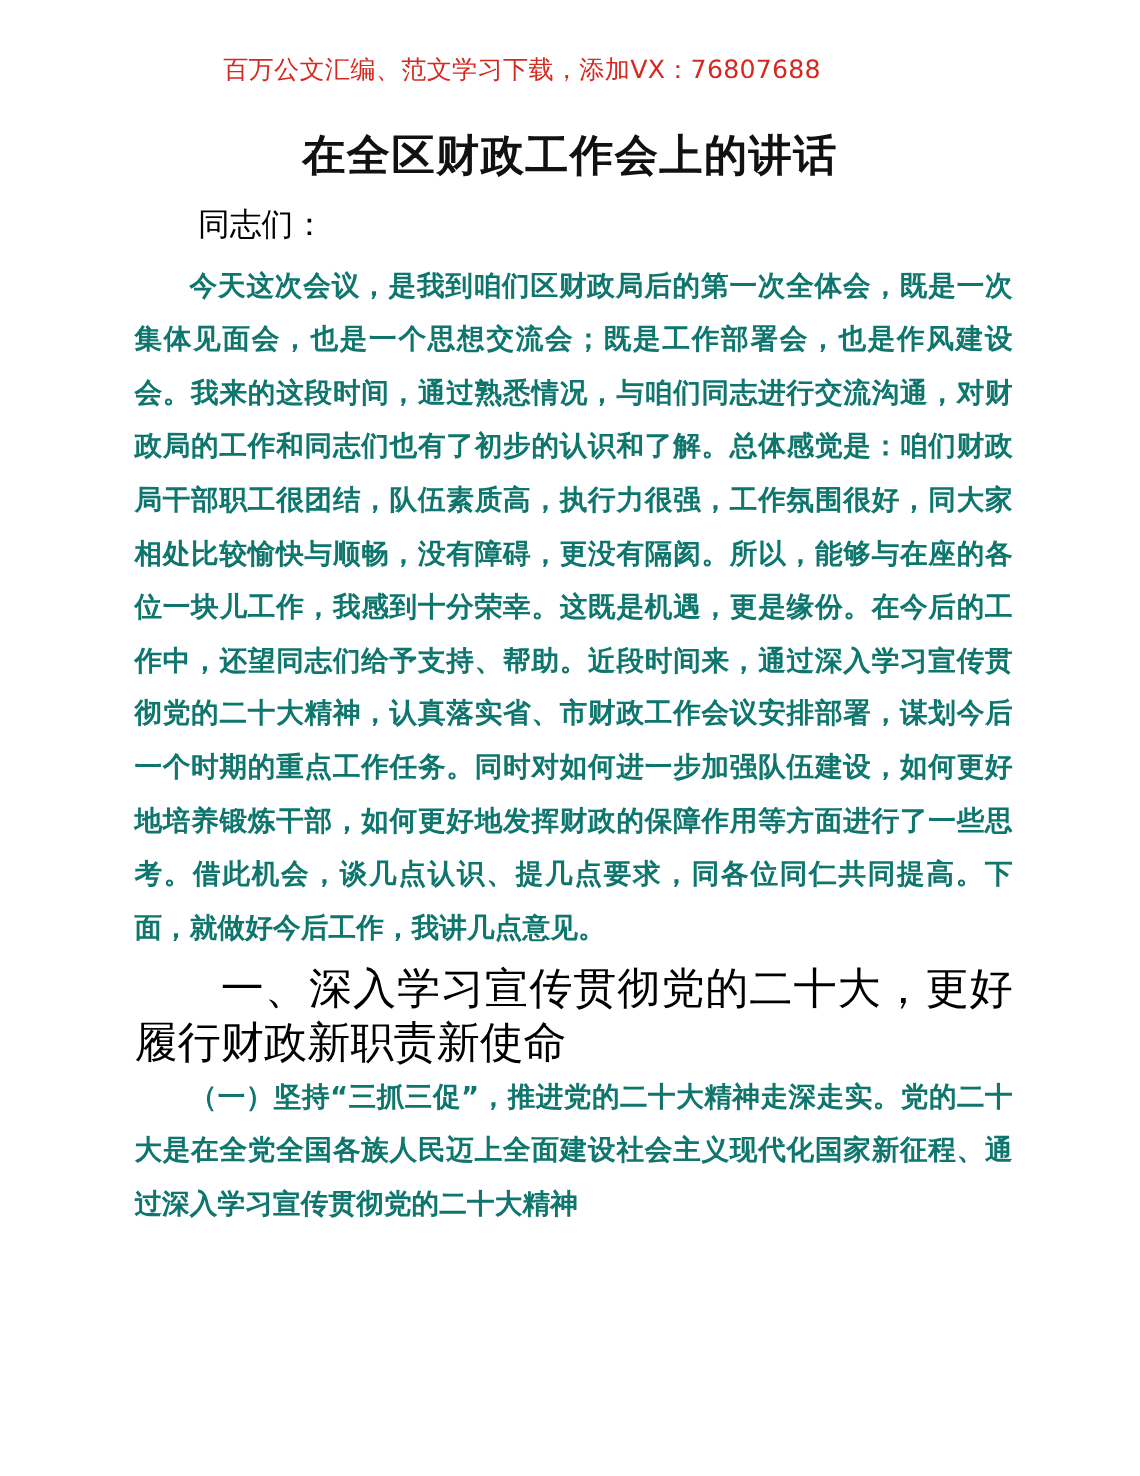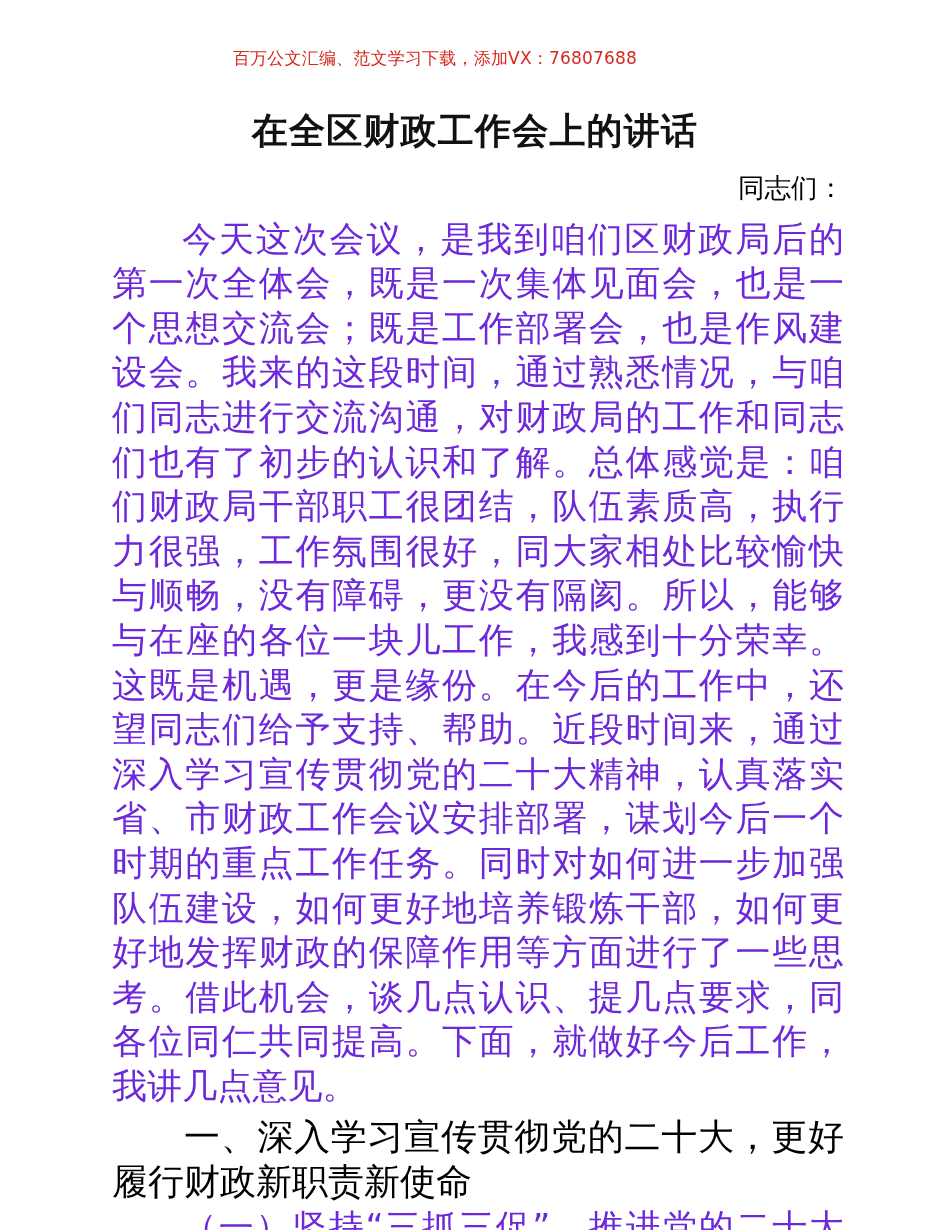--- a/index.html
+++ b/index.html
@@ -19,21 +19,21 @@
     box-sizing: border-box;
   }
 
   
   .promo-banner {
     position: absolute;
     top: 44px;
     left: 0;
     width: 870px;
     text-align: center;
-    font-size: 17px;
+    font-size: 21px;
     line-height: 28px;
     letter-spacing: 0.2px;
     color: #d6281f;
     white-space: nowrap;
   }
 
   
   .doc-title {
     position: absolute;
     top: 108px;
@@ -49,39 +49,39 @@
 
   
   .doc-body {
     position: absolute;
     top: 166px;
     left: 112px;
     width: 732px;
   }
 
   .para {
-    font-size: 35px;
+    font-size: 23px;
     line-height: 44.6px;
     text-align: justify;
     text-justify: inter-ideograph;
     letter-spacing: 0.1px;
     margin: 0;
-    color: #6d28d9;
+    color: #0f766e;
     word-break: break-all;
+    font-weight: bold;
   }
   .para.indent {
     text-indent: 2em;
   }
 
   .salutation {
     font-size: 26.5px;
     line-height: 44.6px;
     text-indent: 2em;
     margin: 0 0 6px 0;
-    text-align: right;
   }
 
   .heading-1 {
     font-size: 36px;
     line-height: 44.6px;
     text-indent: 2em;
     text-align: justify;
     text-justify: inter-ideograph;
     margin: 7px 0 0 0;
     word-break: break-all;

